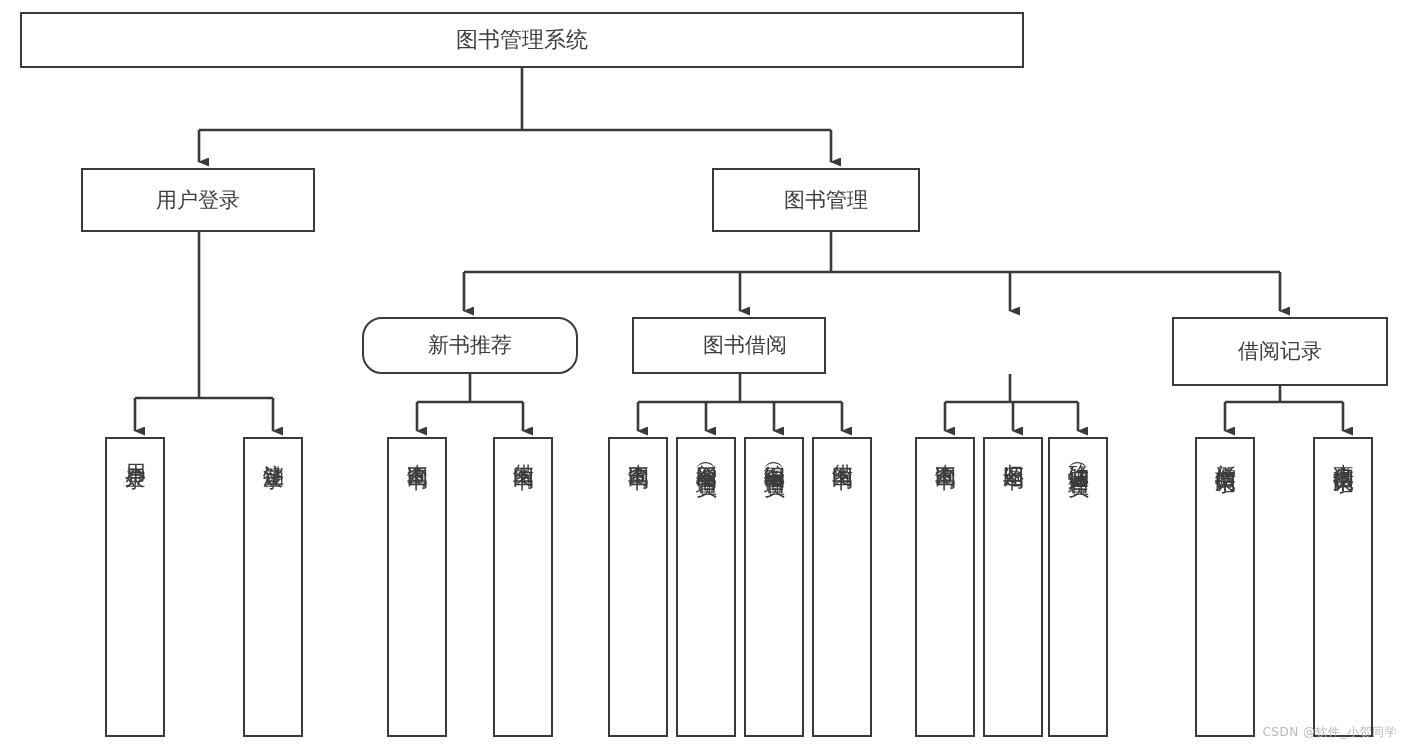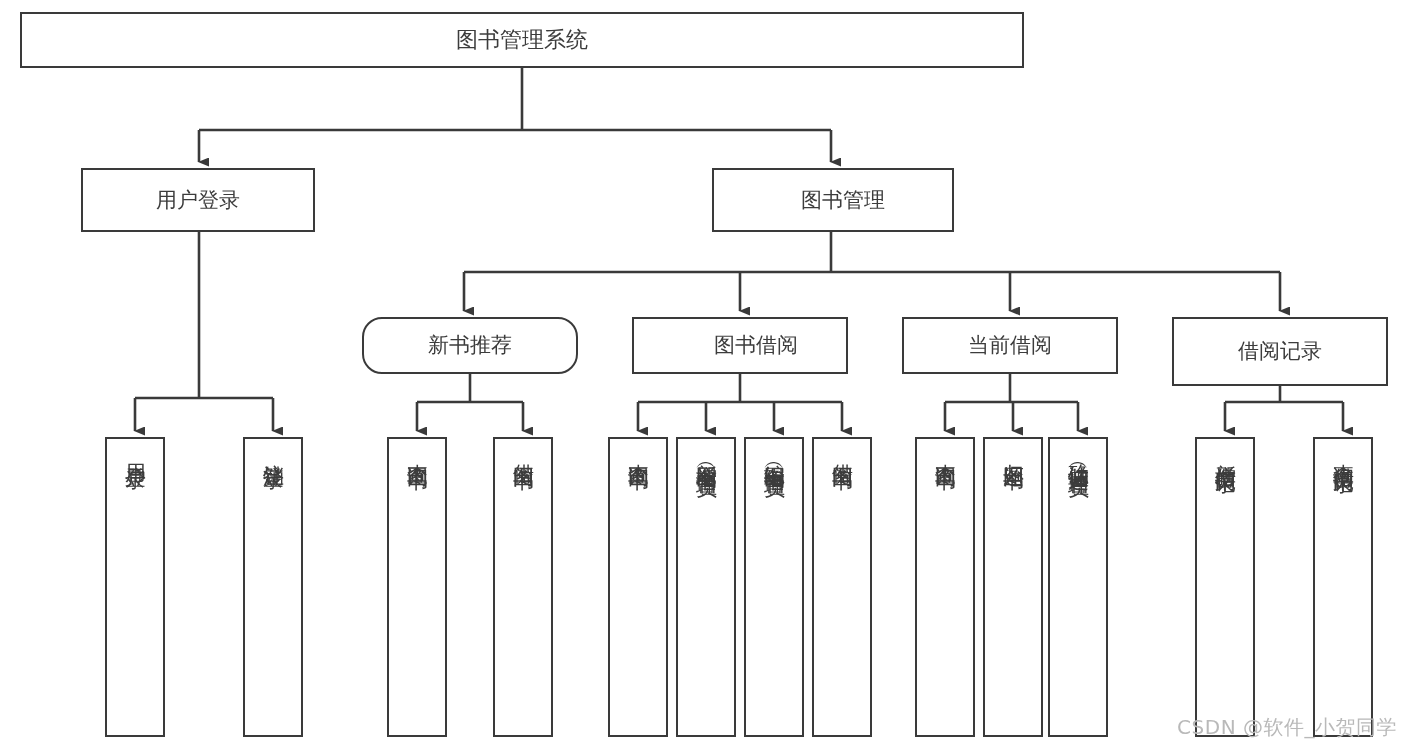--- a/index.html
+++ b/index.html
@@ -61,21 +61,21 @@
     text-orientation: upright;
     font-size: 21px;
     letter-spacing: 2px;
     line-height: 1;
     white-space: nowrap;
   }
   #watermark {
     position: absolute;
     right: 8px;
     bottom: 6px;
-    font-size: 20px;
+    font-size: 12px;
     color: #b9b9b9;
     letter-spacing: 0.5px;
     white-space: nowrap;
     pointer-events: none;
   }
 </style>
 </head>
 <body>
 
 <div id="diagram-root">
@@ -130,32 +130,29 @@
     </g>
   </svg>
 
   <div class="node horiz root" style="left:20px; top:12px; width:1004px; height:56px;">
     <span class="node-label">图书管理系统</span>
   </div>
 
   <div class="node horiz" style="left:81px; top:168px; width:234px; height:64px;">
     <span class="node-label">用户登录</span>
   </div>
-  <div class="node horiz" style="left:712px; top:168px; width:242px; height:64px;padding-left:20px;">
+  <div class="node horiz" style="left:712px; top:168px; width:208px; height:64px;padding-left:20px;">
     <span class="node-label">图书管理</span>
   </div>
 
   <div class="node horiz" style="left:362px; top:317px; width:216px; height:57px;border-radius:20px;">
     <span class="node-label">新书推荐</span>
   </div>
-  <div class="node horiz" style="left:632px; top:317px; width:216px; height:57px;padding-left:32px;">
+  <div class="node horiz" style="left:632px; top:317px; width:194px; height:57px;padding-left:32px;">
     <span class="node-label">图书借阅</span>
-  </div>
-  <div class="node horiz" style="left:902px; top:317px; width:216px; height:57px;">
-    <span class="node-label">当前借阅</span>
   </div>
   <div class="node horiz" style="left:1172px; top:317px; width:216px; height:69px;">
     <span class="node-label">借阅记录</span>
   </div>
 
   <div class="node vert" style="left:105px; top:437px; width:60px; height:300px;">
     <span class="node-label">用户登录</span>
   </div>
   <div class="node vert" style="left:243px; top:437px; width:60px; height:300px;">
     <span class="node-label">注销登录</span>

